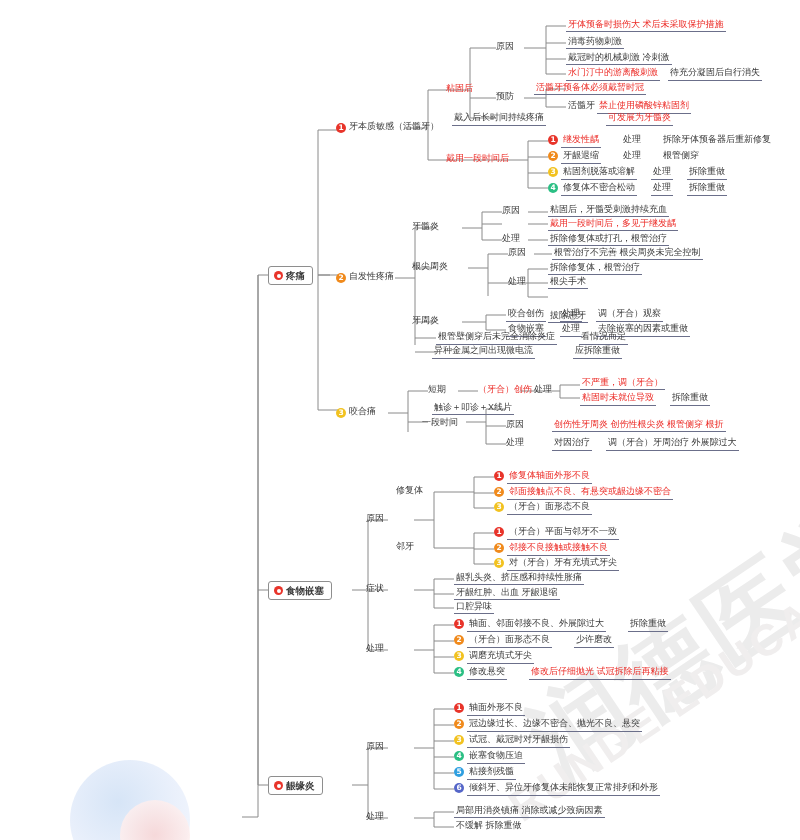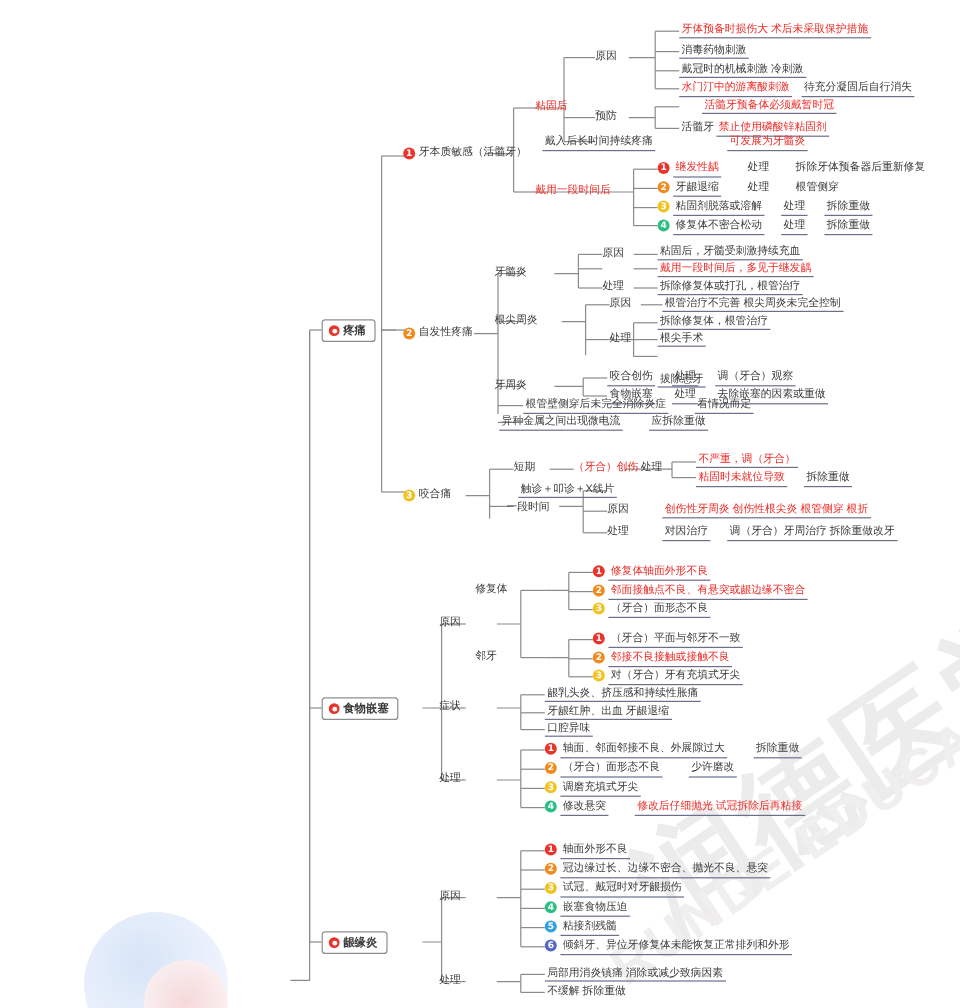--- a/index.html
+++ b/index.html
@@ -279,21 +279,21 @@
     <span class="leaf">消毒药物刺激</span>
   </div>
   <div class="node" style="left:566px;top:52px;">
     <span class="leaf">戴冠时的机械刺激  冷刺激</span>
   </div>
   <div class="node row" style="left:566px;top:67px;">
     <span class="leaf red">水门汀中的游离酸刺激</span>
     <span class="leaf gap-s">待充分凝固后自行消失</span>
   </div>
 
-  <div class="node" style="left:585px;top:82px;">
+  <div class="node" style="left:534px;top:82px;">
     <span class="leaf red">活髓牙预备体必须戴暂时冠</span>
   </div>
   <div class="node row" style="left:566px;top:100px;">
     <span class="leaf" style="border:none;">活髓牙</span>
     <span class="leaf red">禁止使用磷酸锌粘固剂</span>
   </div>
 
   <div class="node row" style="left:452px;top:112px;gap:38px;">
     <span class="leaf">戴入后长时间持续疼痛</span>
     <span class="leaf red gap-l">可发展为牙髓炎</span>
@@ -366,21 +366,21 @@
   <div class="node row" style="left:506px;top:323px;">
     <span class="leaf">食物嵌塞</span>
     <span class="gap-m leaf">处理</span>
     <span class="gap-m leaf">去除嵌塞的因素或重做</span>
   </div>
 
   <div class="node row" style="left:436px;top:331px;">
     <span class="leaf">根管壁侧穿后未完全消除炎症</span>
     <span class="gap-l leaf">看情况而定</span>
   </div>
-  <div class="node row" style="left:416px;top:345px;">
+  <div class="node row" style="left:432px;top:345px;gap:16px;">
     <span class="leaf">异种金属之间出现微电流</span>
     <span class="gap-l leaf">应拆除重做</span>
   </div>
 
   <div class="node" style="left:336px;top:406px;">
     <span class="num n3">3</span><span class="txt">咬合痛</span>
   </div>
 
   <div class="node txt" style="left:428px;top:384px;">短期</div>
   <div class="node red" style="left:478px;top:384px;">（牙合）创伤</div>
@@ -397,21 +397,21 @@
   <div class="node" style="left:432px;top:402px;">
     <span class="leaf">触诊＋叩诊＋X线片</span>
   </div>
   <div class="node txt" style="left:506px;top:419px;">原因</div>
   <div class="node" style="left:552px;top:419px;">
     <span class="leaf red">创伤性牙周炎  创伤性根尖炎  根管侧穿  根折</span>
   </div>
   <div class="node txt" style="left:506px;top:437px;">处理</div>
   <div class="node row" style="left:552px;top:437px;">
     <span class="leaf">对因治疗</span>
-    <span class="leaf gap-m">调（牙合）牙周治疗 拆除重做改牙</span>
+    <span class="leaf gap-m">调（牙合）牙周治疗 外展隙过大</span>
   </div>
 
   <div class="node txt" style="left:366px;top:513px;">原因</div>
   <div class="node txt" style="left:366px;top:583px;">症状</div>
   <div class="node txt" style="left:366px;top:643px;">处理</div>
 
   <div class="node txt" style="left:396px;top:485px;">修复体</div>
   <div class="node txt" style="left:396px;top:541px;">邻牙</div>
 
   <div class="node row" style="left:494px;top:470px;">

